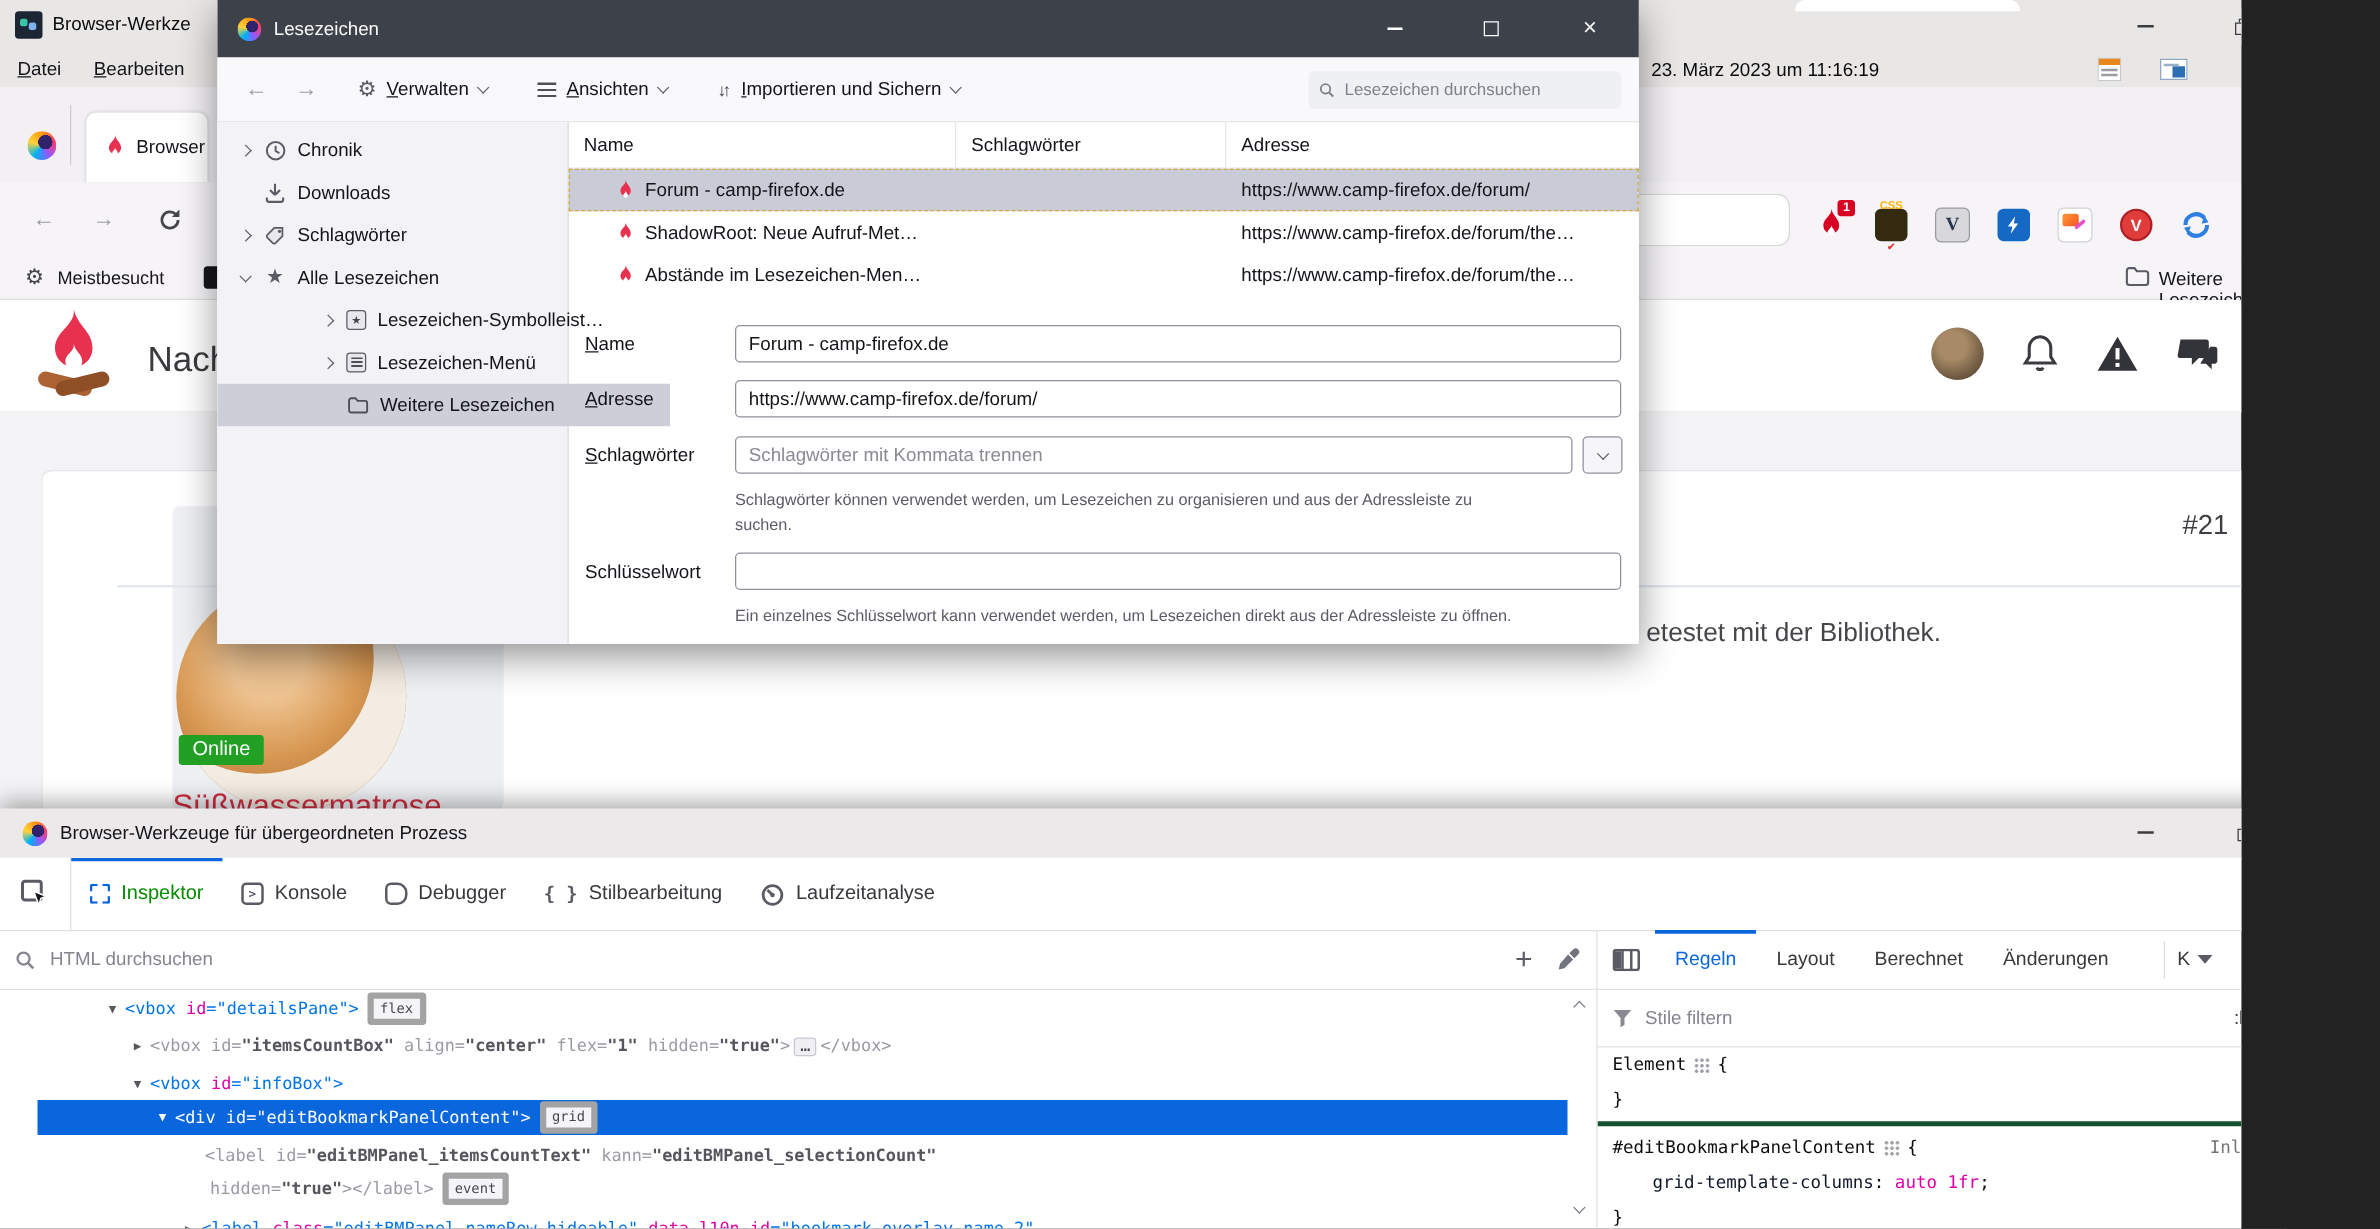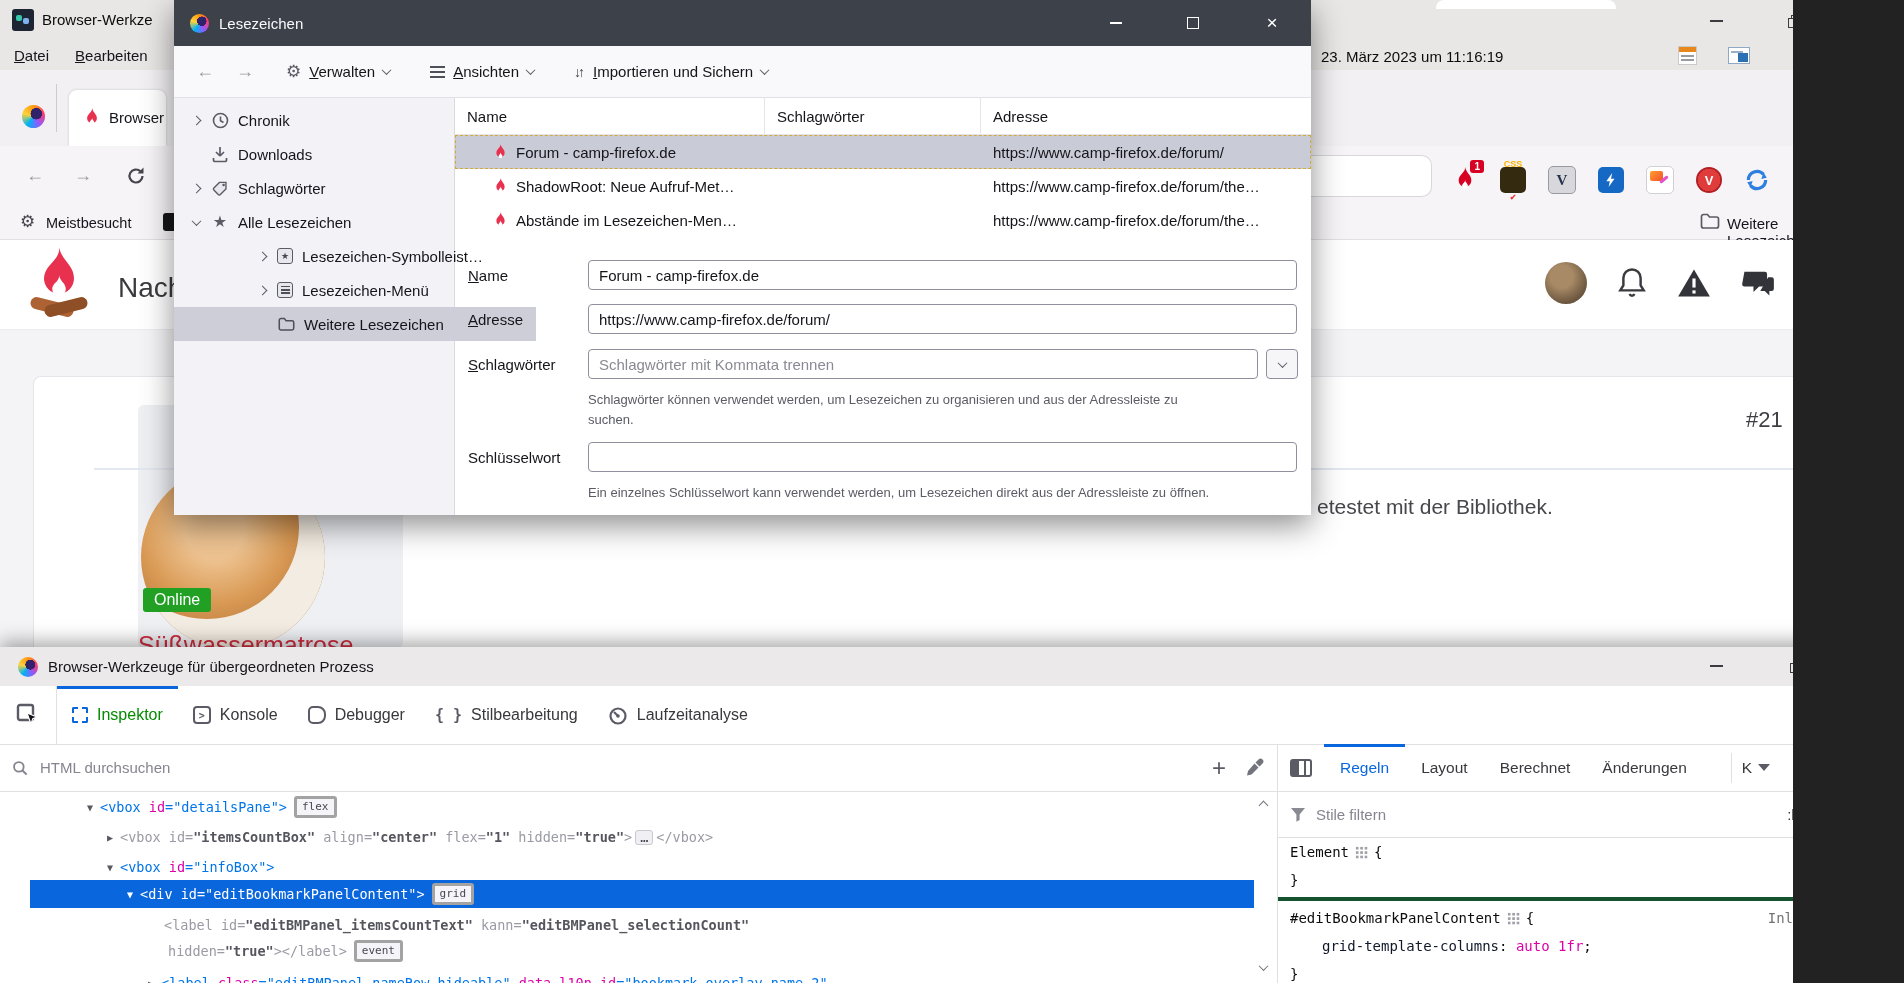--- a/index.html
+++ b/index.html
@@ -88,21 +88,21 @@
   .dt-search{position:absolute;left:0;top:97px;width:1278px;height:48px;border-bottom:1px solid #e0e0e2;border-right:1px solid #e0e0e2;display:flex;align-items:center;padding:0 12px;gap:10px;box-sizing:border-box;}
   .dt-search input{border:none;flex:1;font-size:15px;color:#15141a;}
   .dt-search input::placeholder{color:#85858f;}
   .dt-tree{position:absolute;left:0;top:145px;width:1278px;height:191px;overflow:hidden;border-right:1px solid #e0e0e2;box-sizing:border-box;}
   .crow{position:absolute;left:0;width:1254px;height:30px;display:flex;align-items:center;white-space:pre;font:13.5px "DejaVu Sans Mono",monospace;box-sizing:border-box;}
   .twy{color:#58585f;font-size:10px;margin-right:7px;}
   .cb{color:#0074e8;} .cm{color:#dd00a9;}
   .fb{color:#9a9aa4;} .fv{color:#55555e;font-weight:bold;}
   .crow.sel{background:#0a66dc;left:30px;width:1224px;}
   .crow.sel .cb,.crow.sel .cm,.crow.sel .twy{color:#fff;}
-  .bdg{display:inline-block;margin-left:7px;padding:1px 5px;border:3px solid #a3a3a3;border-radius:3px;background:#f5f5f9;color:#474751;font:11px "DejaVu Sans Mono",monospace;line-height:14px;}
+  .bdg{display:inline-block;margin-left:7px;padding:1px 5px;border:5px solid #a3a3a3;border-radius:3px;background:#f5f5f9;color:#474751;font:11px "DejaVu Sans Mono",monospace;line-height:14px;}
   .ellpill{display:inline-block;margin:0 3px;padding:0 4px;border:1px solid #c8c8d2;border-radius:3px;background:#f0f0f4;color:#474751;line-height:13px;}
   .scrlarrow{position:absolute;color:#73737c;}
 
   .dt-right{position:absolute;left:1278px;top:97px;width:626px;height:239px;}
   .rtabs{position:absolute;left:0;top:0;width:100%;height:48px;border-bottom:1px solid #e0e0e2;display:flex;align-items:stretch;box-sizing:border-box;}
   .rtab{display:flex;align-items:center;padding:0 16px;font-size:15.5px;color:#38383d;}
   .rtab.active{color:#0a66dc;box-shadow:inset 0 3px 0 #0a66dc;}
   .rfilter{position:absolute;left:0;top:48px;width:100%;height:46px;border-bottom:1px solid #e0e0e2;display:flex;align-items:center;padding:0 12px;gap:8px;box-sizing:border-box;}
   .rfilter input{border:none;flex:1;font-size:15px;color:#15141a;}
   .rfilter input::placeholder{color:#85858f;}
@@ -291,20 +291,27 @@
       <span class="tbtn" style="margin-left:18px;">
         <span class="bars"></span>
         <span><span class="acck">A</span><span>nsichten</span></span>
         <span class="chv d sm"></span>
       </span>
       <span class="tbtn" style="margin-left:18px;">
         <span style="font-size:14px;font-weight:bold;letter-spacing:-3px;color:#3f3f46;">↓↑</span>
         <span style="margin-left:3px;"><span class="acck">I</span><span>mportieren und Sichern</span></span>
         <span class="chv d sm"></span>
       </span>
+      <span class="lib-search">
+        <svg width="14" height="14" viewBox="0 0 14 14">
+            <circle cx="6" cy="6" r="4.2" fill="none" stroke="#80808a" stroke-width="1.6"></circle>
+            <path stroke="#80808a" stroke-width="1.8" d="m9.2 9.2 3.6 3.6"></path>
+          </svg>
+        <input placeholder="Lesezeichen durchsuchen" style="">
+      </span>
     </div>
 
     <div class="lib-body">
       <div class="lib-side">
         <div class="srow" style="top:5px;padding-left:16px;">
           <span class="twslot">
               <span class="chv r sm"></span>
             </span>
           <span class="ico">
               <svg width="17" height="17" viewBox="0 0 17 17">

